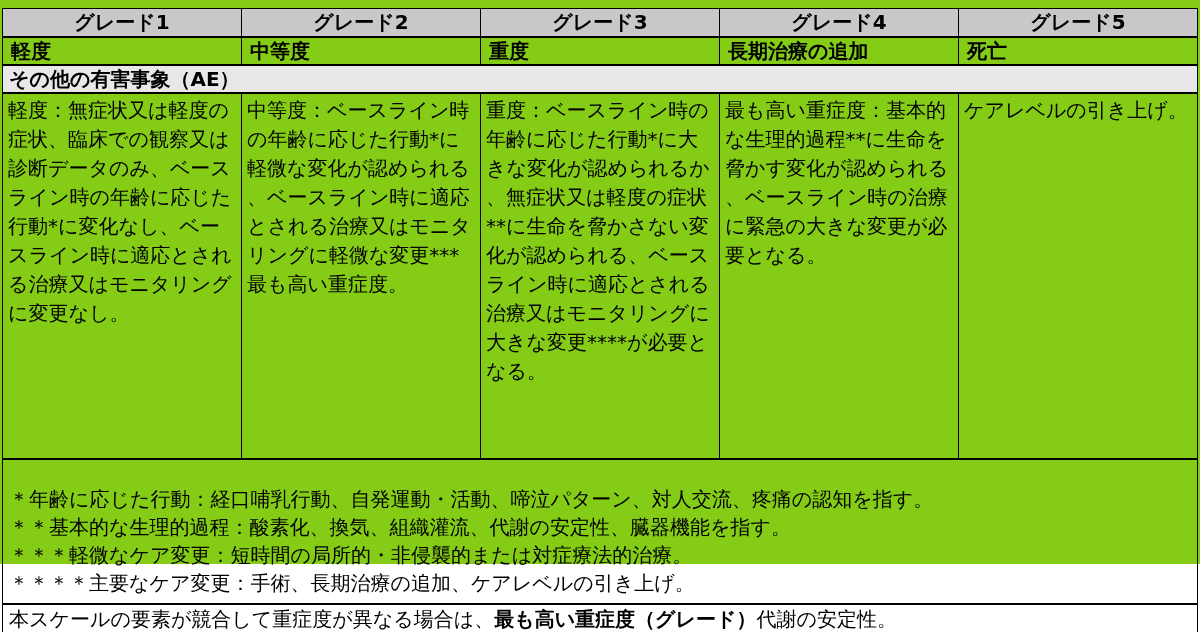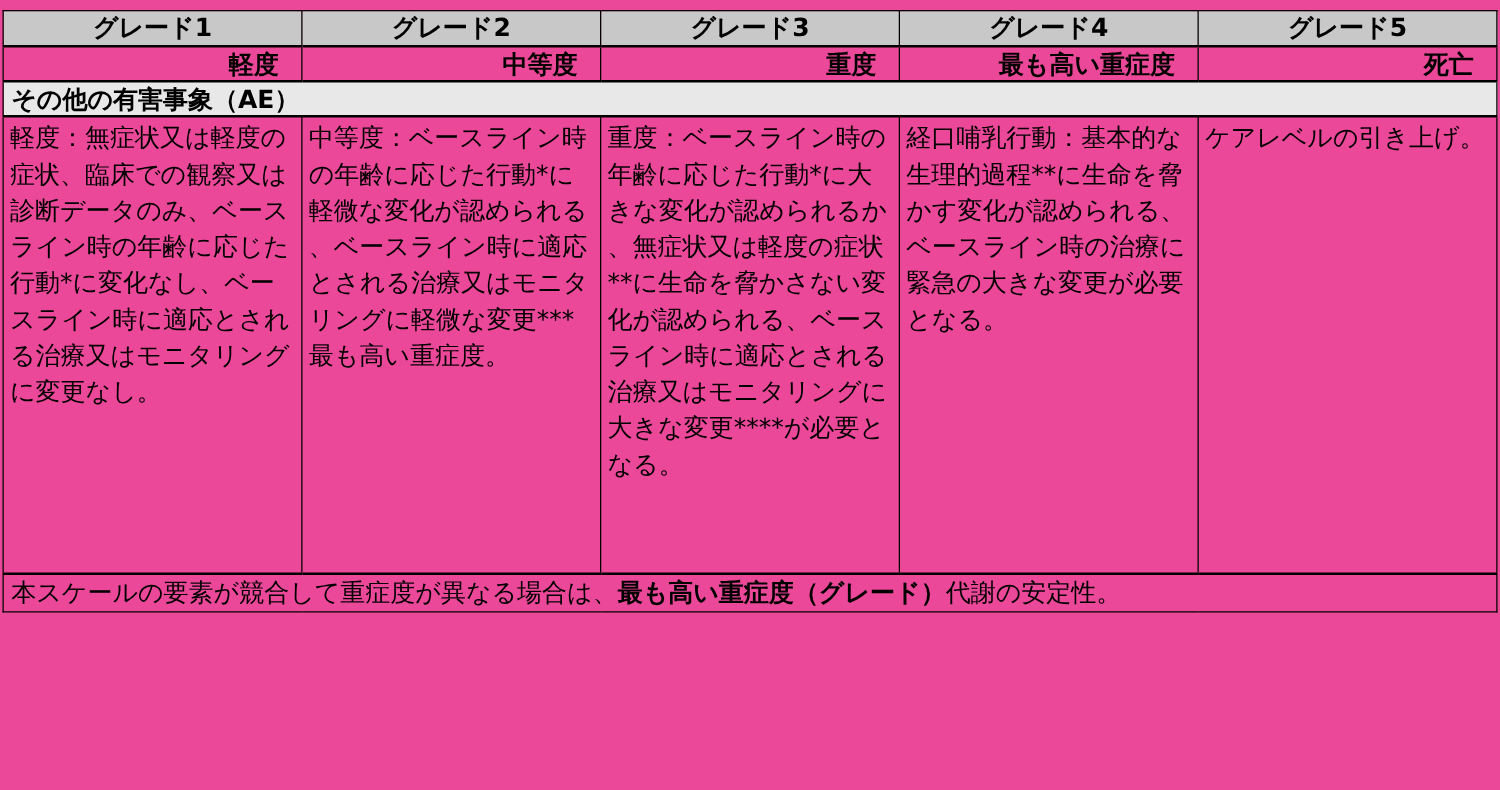--- a/index.html
+++ b/index.html
@@ -12,23 +12,23 @@
   html, body { background: #ffffff; }
   body {
     width: 1200px;
     height: 632px;
     font-family: "DejaVu Sans", "Liberation Sans", sans-serif;
     color: var(--text);
     overflow: hidden;
   }
   .page {
     width: 1200px;
-    height: 632px;
+    height: 564px;
     padding: 8px 2px 7px 2px;
-    background: #ec4899;
+    background: #84cc16;
   }
   table.ae-table {
     width: 1196px;
     border-collapse: collapse;
     table-layout: fixed;
     border: 1px solid var(--border);
   }
   table.ae-table col { width: 20%; }
   table.ae-table th,
   table.ae-table td {
@@ -44,25 +44,25 @@
     font-weight: bold;
     text-align: center;
     height: 28px;
     line-height: 26px;
     border-bottom-width: 2px;
     padding: 0 4px;
   }
   
   tr.severity-row td {
     font-weight: bold;
-    text-align: right;
+    text-align: left;
     height: 28px;
     line-height: 26px;
     vertical-align: middle;
-    padding: 0 18px;
+    padding: 0 8px;
     border-bottom-width: 2px;
   }
   
   tr.section-row td {
     background: var(--section-bg);
     font-weight: bold;
     height: 28px;
     line-height: 26px;
     vertical-align: middle;
     padding: 0 6px;
@@ -109,32 +109,40 @@
         <th>グレード1</th>
         <th>グレード2</th>
         <th>グレード3</th>
         <th>グレード4</th>
         <th>グレード5</th>
       </tr>
       <tr class="severity-row">
         <td>軽度</td>
         <td>中等度</td>
         <td>重度</td>
-        <td>最も高い重症度</td>
+        <td>長期治療の追加</td>
         <td>死亡</td>
       </tr>
       <tr class="section-row">
         <td colspan="5">その他の有害事象（AE）</td>
       </tr>
       <tr class="content-row">
         <td>軽度：無症状又は軽度の症状、臨床での観察又は診断データのみ、ベースライン時の年齢に応じた行動*に変化なし、ベースライン時に適応とされる治療又はモニタリングに変更なし。</td>
         <td>中等度：ベースライン時の年齢に応じた行動*に軽微な変化が認められる、ベースライン時に適応とされる治療又はモニタリングに軽微な変更***最も高い重症度。</td>
         <td>重度：ベースライン時の年齢に応じた行動*に大きな変化が認められるか、無症状又は軽度の症状**に生命を脅かさない変化が認められる、ベースライン時に適応とされる治療又はモニタリングに大きな変更****が必要となる。</td>
-        <td>経口哺乳行動：基本的な生理的過程**に生命を脅かす変化が認められる、ベースライン時の治療に緊急の大きな変更が必要となる。</td>
+        <td>最も高い重症度：基本的な生理的過程**に生命を脅かす変化が認められる、ベースライン時の治療に緊急の大きな変更が必要となる。</td>
         <td>ケアレベルの引き上げ。</td>
+      </tr>
+      <tr class="footnotes-row">
+        <td colspan="5">
+          <div>＊年齢に応じた行動：経口哺乳行動、自発運動・活動、啼泣パターン、対人交流、疼痛の認知を指す。</div>
+          <div>＊＊基本的な生理的過程：酸素化、換気、組織灌流、代謝の安定性、臓器機能を指す。</div>
+          <div>＊＊＊軽微なケア変更：短時間の局所的・非侵襲的または対症療法的治療。</div>
+          <div>＊＊＊＊主要なケア変更：手術、長期治療の追加、ケアレベルの引き上げ。</div>
+        </td>
       </tr>
       <tr class="final-row">
         <td colspan="5">
           <span>本スケールの要素が競合して重症度が異なる場合は、</span><span class="bold-part">最も高い重症度（グレード）</span><span>代謝の安定性。</span>
         </td>
       </tr>
     </tbody>
   </table>
 </div>
 

